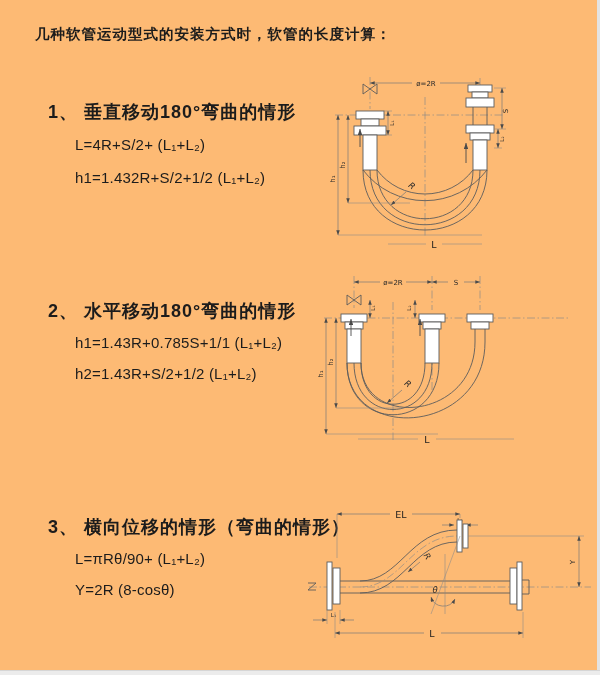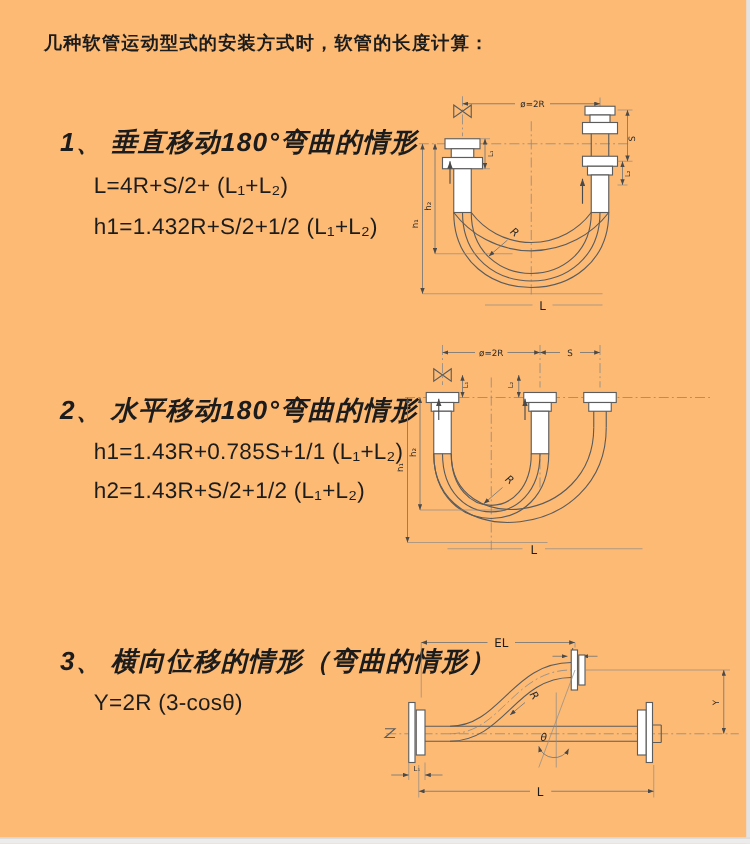--- a/index.html
+++ b/index.html
@@ -9,25 +9,25 @@
     overflow:hidden;
   }
   .page{position:absolute;inset:0;background:#fdba74;}
   .scan-edge-right{position:absolute;top:0;right:0;width:3px;height:675px;background:#e3e3e3;}
   .scan-edge-bottom{position:absolute;left:0;bottom:0;width:600px;height:4px;background:#ececec;border-top:1px solid #d6d6d6;}
   .title{
     position:absolute;left:35px;top:25px;margin:0;
     font-size:14.5px;font-weight:bold;letter-spacing:1px;white-space:nowrap;
   }
   .sec{position:absolute;left:48px;}
-  .sec1{top:100px;} .sec2{top:314px;} .sec3{top:515px;}
-  .sec-heading{font-size:21px;font-weight:bold;letter-spacing:1px;white-space:nowrap;font-style:italic;}
+  .sec1{top:100px;} .sec2{top:299px;} .sec3{top:515px;}
+  .sec-heading{font-size:18px;font-weight:bold;letter-spacing:1px;white-space:nowrap;}
   .sec-heading .num{margin-right:6px;}
   .formulas{padding-left:27px;margin-top:4px;}
-  .formula{font-size:18px;line-height:33px;letter-spacing:.2px;white-space:nowrap;}
+  .formula{font-size:15px;line-height:33px;letter-spacing:.2px;white-space:nowrap;}
   .sec2 .formula,.sec3 .formula{line-height:31px;}
   .diagram{position:absolute;}
   .d1{left:330px;top:75px;}
   .d2{left:318px;top:272px;}
   .d3{left:305px;top:500px;}
   
   .oln{stroke:#5c5c5c;stroke-width:0.9;fill:none;}
   .fl{fill:#ffffff;stroke:#5c5c5c;stroke-width:0.9;}
   .dln{stroke:#787878;stroke-width:0.7;fill:none;}
   .arr{stroke:#4a4a4a;stroke-width:0.9;fill:none;}
@@ -63,21 +63,22 @@
       <div class="formula">h1=1.43R+0.785S+1/1 (L₁+L₂)</div>
       <div class="formula">h2=1.43R+S/2+1/2 (L₁+L₂)</div>
     </div>
   </section>
 
   <section class="sec sec3">
     <div class="sec-heading">
       <span class="num">3、</span><span>横向位移的情形（弯曲的情形）</span>
     </div>
     <div class="formulas">
-      <div class="formula">Y=2R (3-cosθ)</div>
+      <div class="formula">L=πRθ/90+ (L₁+L₂)</div>
+      <div class="formula">Y=2R (8-cosθ)</div>
     </div>
   </section>
 
   <svg class="diagram d1" width="245" height="185" viewBox="0 0 245 185">
     <defs>
       <marker id="ar1" viewBox="0 0 8 6" refX="8" refY="3" markerWidth="7" markerHeight="5" orient="auto-start-reverse">
         <path d="M0,0 L8,3 L0,6 Z" fill="#4a4a4a"></path>
       </marker>
       <pattern id="braid1" width="4" height="4" patternUnits="userSpaceOnUse">
         <path d="M0,4 L4,0 M0,0 L4,4" stroke="#8a8a8a" stroke-width="0.5"></path>

